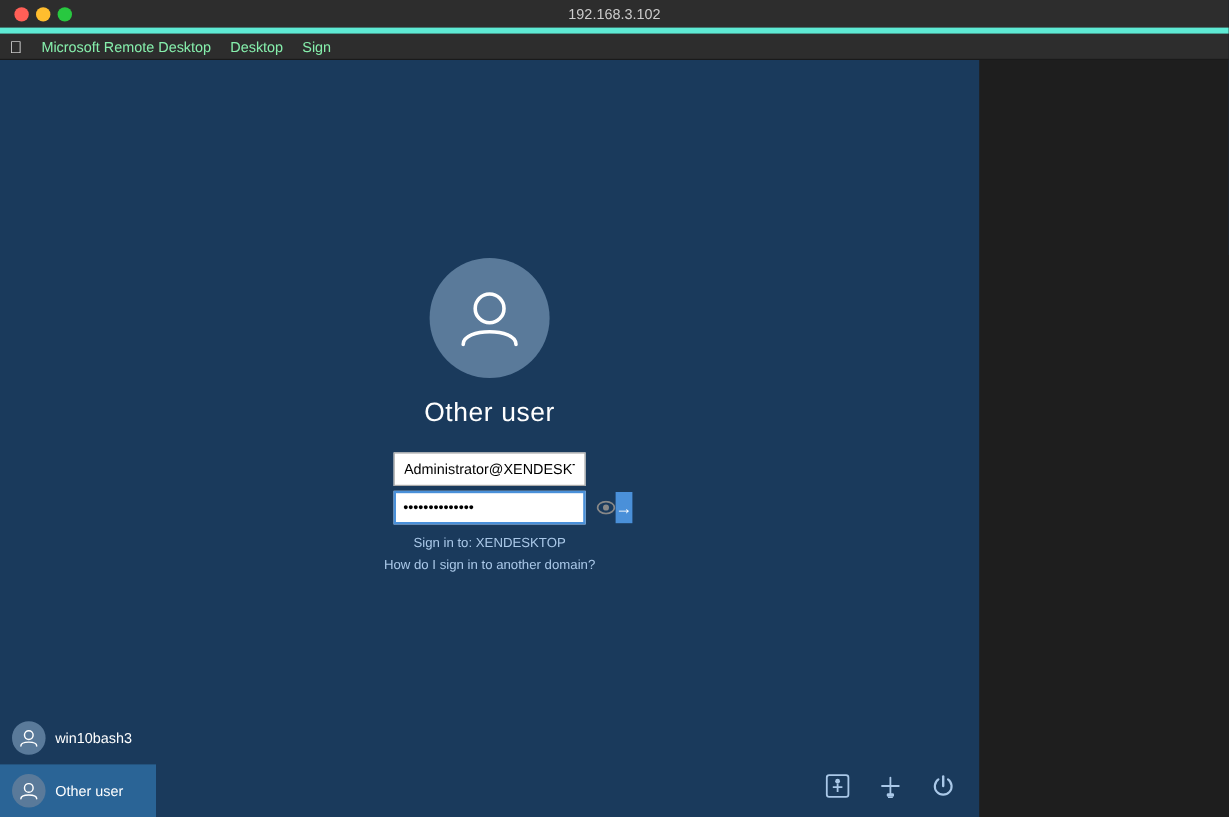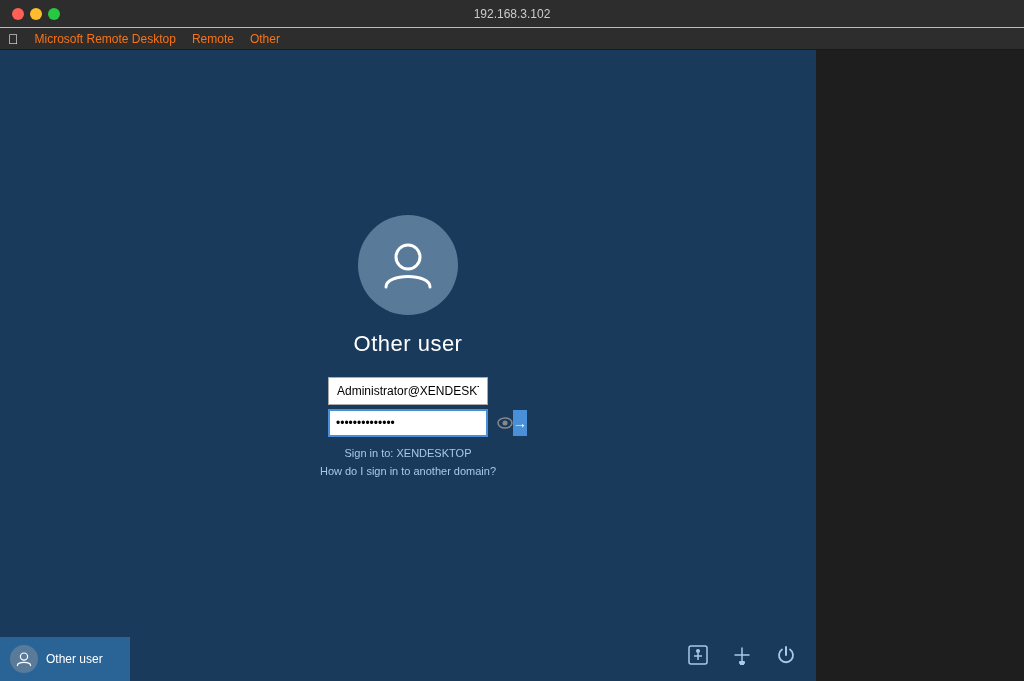--- a/index.html
+++ b/index.html
@@ -13,21 +13,21 @@
     }
 
     
     .mac-title-bar {
       height: 28px;
       background: #2d2d2d;
       display: flex;
       align-items: center;
       padding: 0 12px;
       position: relative;
-      border-bottom: 1px solid #5eead4;
+      border-bottom: 5px solid #5eead4;
     }
 
     .traffic-lights {
       display: flex;
       gap: 6px;
       align-items: center;
     }
 
     .traffic-light {
       width: 12px;
@@ -50,21 +50,21 @@
     }
 
     .menu-apple {
       font-size: 14px;
       color: #fff;
       cursor: default;
     }
 
     .menu-item {
       font-size: 12px;
-      color: #f97316;
+      color: #86efac;
       cursor: default;
     }
 
     .title-text {
       position: absolute;
       left: 50%;
       transform: translateX(-50%);
       font-size: 12px;
       color: #ccc;
     }
@@ -249,22 +249,22 @@
     <div class="traffic-light tl-red"></div>
     <div class="traffic-light tl-yellow"></div>
     <div class="traffic-light tl-green"></div>
   </div>
   <span class="title-text">192.168.3.102</span>
 </div>
 
 <div class="mac-menu-bar">
   <span class="menu-apple"></span>
   <span class="menu-item">Microsoft Remote Desktop</span>
-  <span class="menu-item">Remote</span>
-  <span class="menu-item">Other</span>
+  <span class="menu-item">Desktop</span>
+  <span class="menu-item">Sign</span>
 </div>
 
 <div class="rdp-content">
 
   <div class="login-area">
 
     <div class="user-avatar-circle">
       <svg class="user-icon-svg" viewBox="0 0 60 60" fill="none" xmlns="http://www.w3.org/2000/svg">
         <circle cx="30" cy="22" r="12" stroke="white" stroke-width="3" fill="none"></circle>
         <path d="M8 52 C8 38 52 38 52 52" stroke="white" stroke-width="3" fill="none" stroke-linecap="round"></path>
@@ -284,20 +284,29 @@
         </svg>
       </div>
       <button class="submit-btn">→</button>
     </div>
 
     <div class="sign-in-label">Sign in to: XENDESKTOP</div>
     <a class="domain-link">How do I sign in to another domain?</a>
   </div>
 
   <div class="user-switcher">
+    <div class="user-switch-item">
+      <div class="user-switch-avatar">
+        <svg width="18" height="18" viewBox="0 0 60 60" fill="none">
+          <circle cx="30" cy="22" r="12" stroke="white" stroke-width="4" fill="none"></circle>
+          <path d="M8 52 C8 38 52 38 52 52" stroke="white" stroke-width="4" fill="none" stroke-linecap="round"></path>
+        </svg>
+      </div>
+      <span class="user-switch-label">win10bash3</span>
+    </div>
     <div class="user-switch-item active">
       <div class="user-switch-avatar">
         <svg width="18" height="18" viewBox="0 0 60 60" fill="none">
           <circle cx="30" cy="22" r="12" stroke="white" stroke-width="4" fill="none"></circle>
           <path d="M8 52 C8 38 52 38 52 52" stroke="white" stroke-width="4" fill="none" stroke-linecap="round"></path>
         </svg>
       </div>
       <span class="user-switch-label">Other user</span>
     </div>
   </div>

